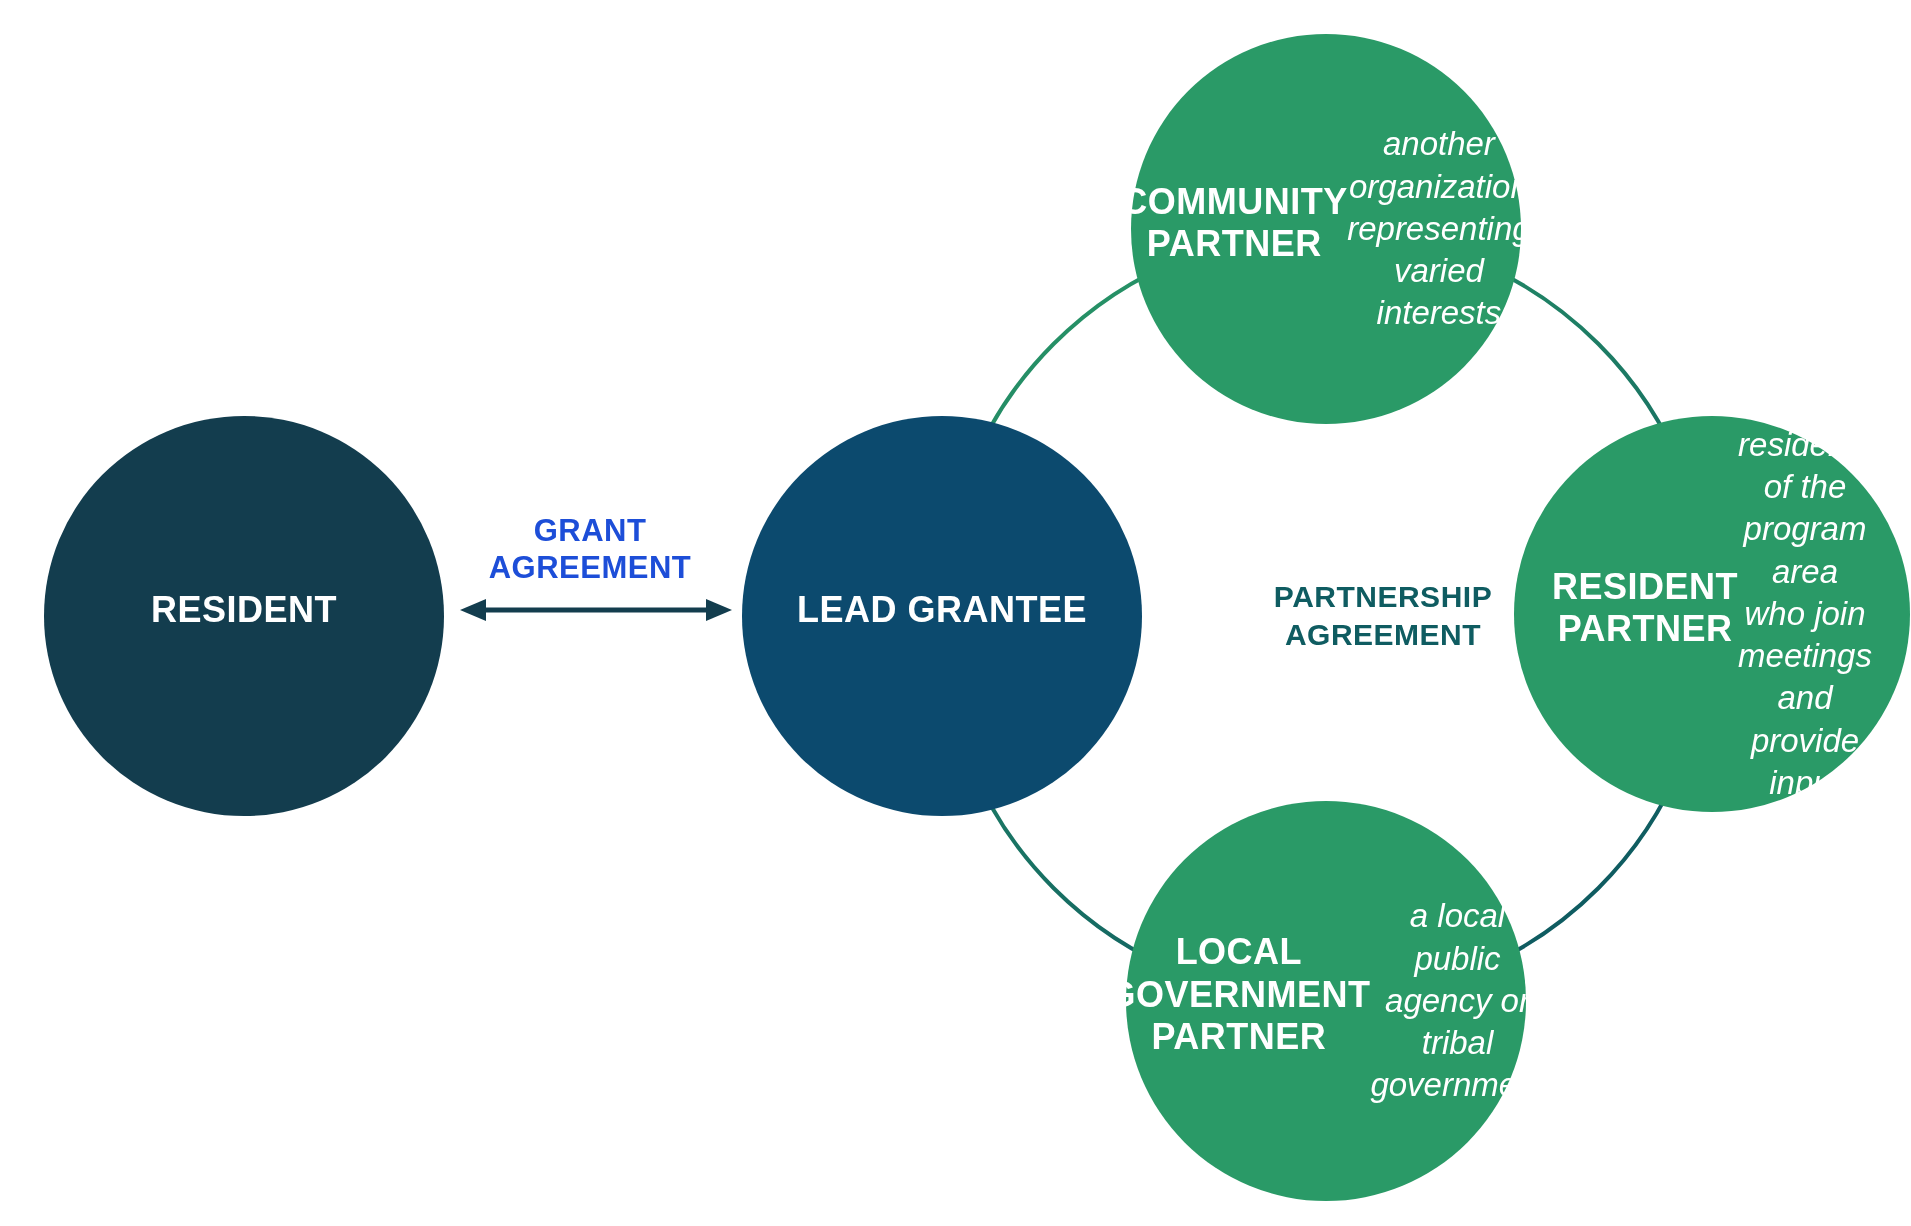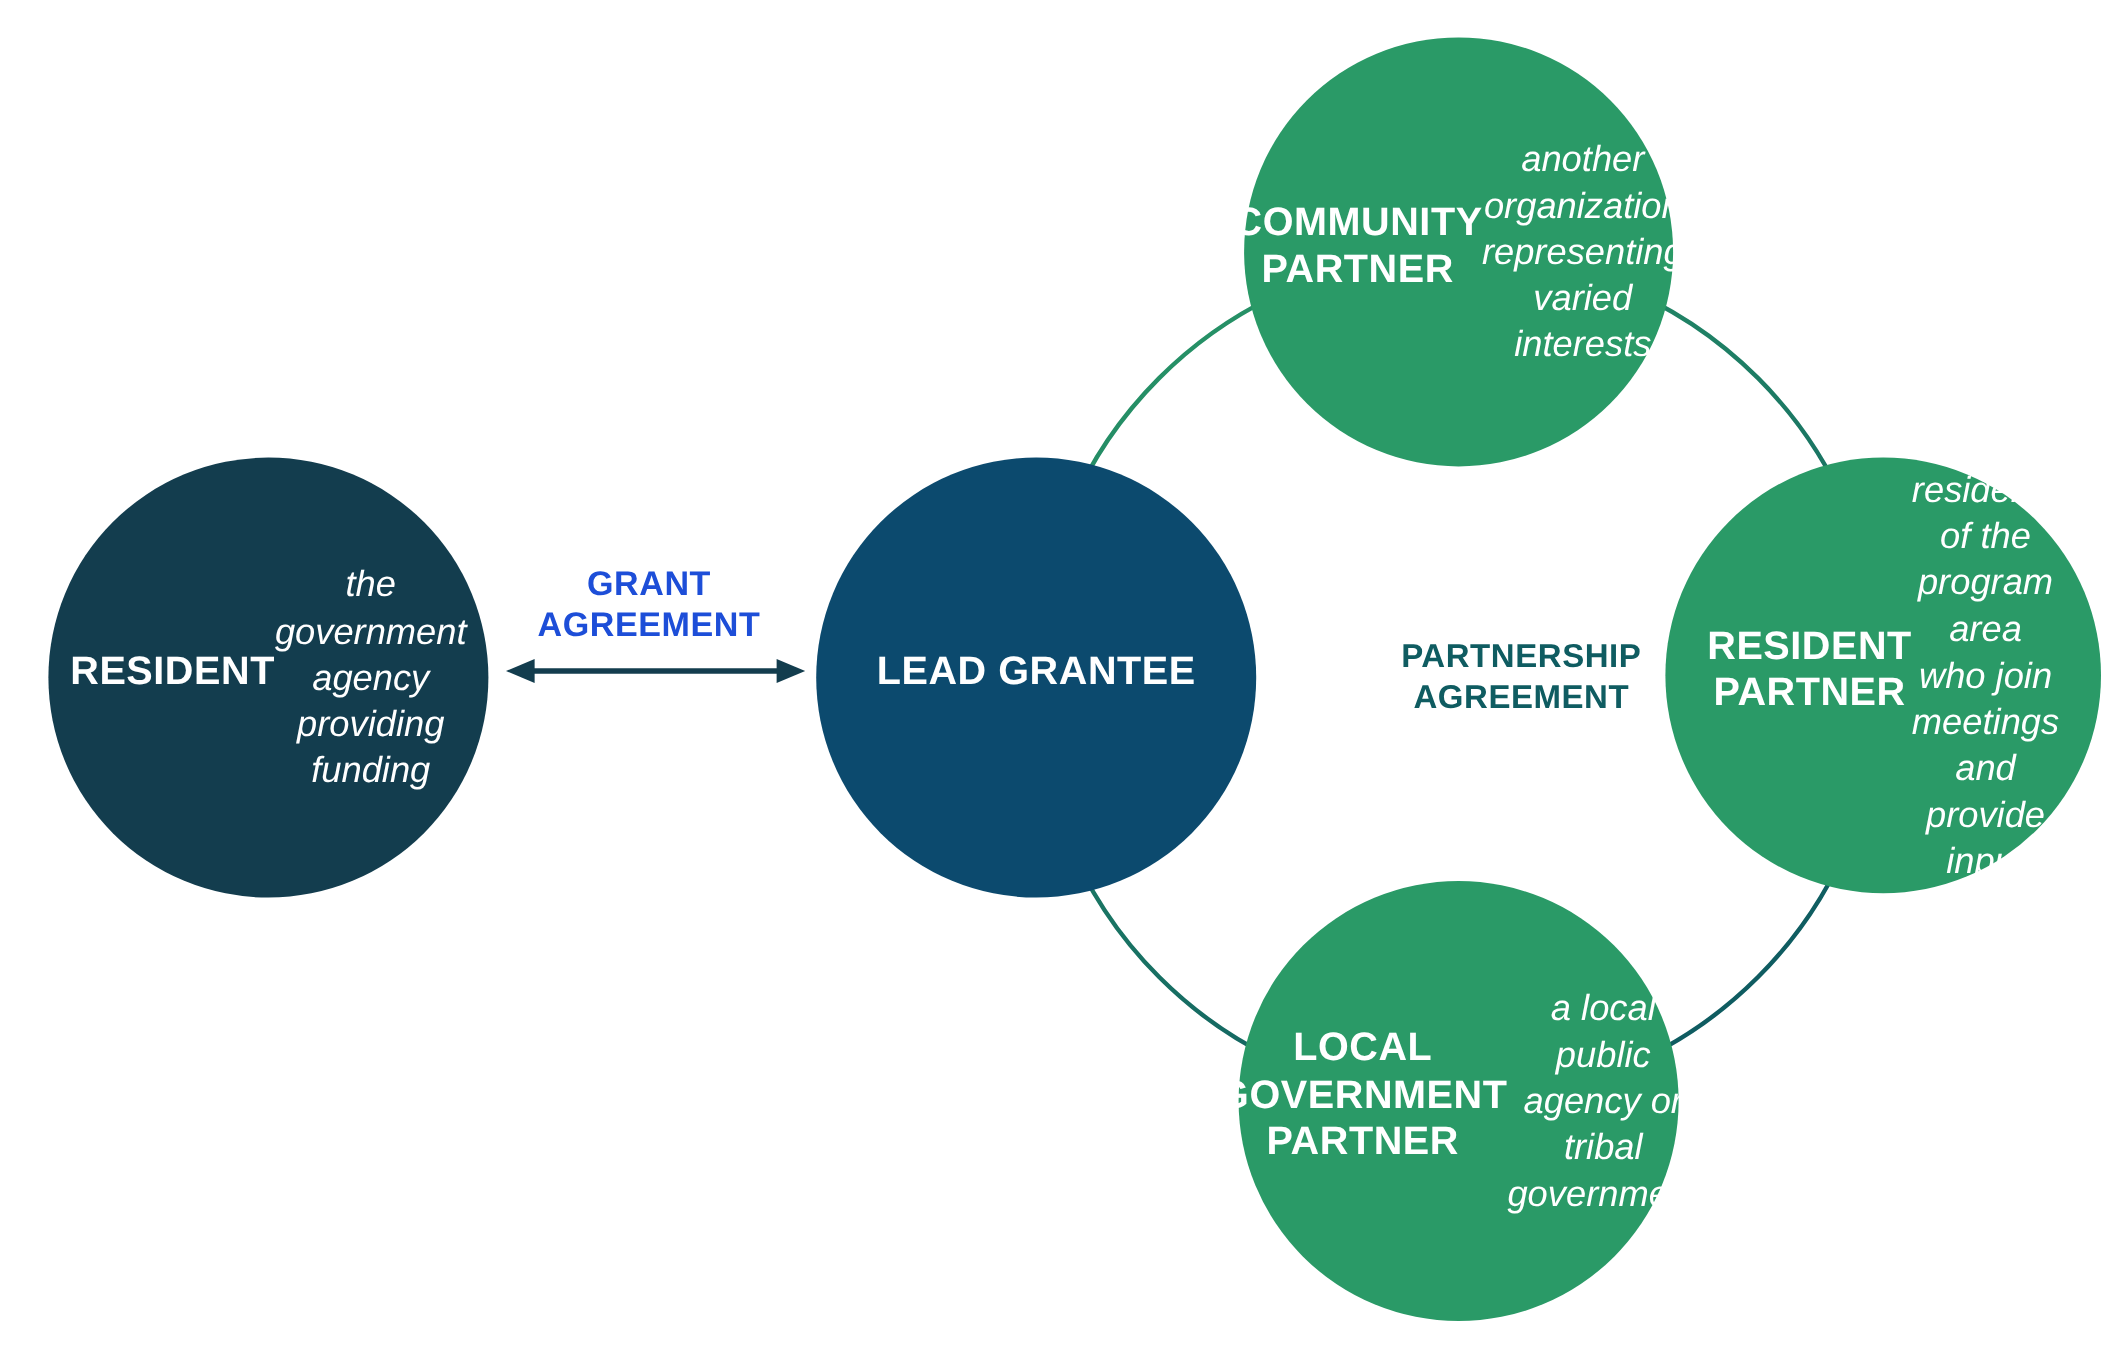--- a/index.html
+++ b/index.html
@@ -120,21 +120,20 @@
       <linearGradient id="ringGrad" x1="0%" y1="0%" x2="60%" y2="100%">
         <stop offset="0%" stop-color="#2a9a67"></stop>
         <stop offset="100%" stop-color="#0f5c61"></stop>
       </linearGradient>
     </defs>
     <circle cx="389" cy="389" r="385" fill="none" stroke="url(#ringGrad)" stroke-width="4"></circle>
   </svg>
 
   <div class="circle circle-grantor">
     <div class="circle-title">RESIDENT</div>
-    <div class="circle-desc">the government agency providing funding</div>
   </div>
 
   <div class="grant-agreement-label">GRANT AGREEMENT</div>
 
   <svg class="arrow-svg" width="272" height="36" viewBox="0 0 272 36">
     <line x1="18" y1="18" x2="254" y2="18" stroke="#133d4e" stroke-width="5"></line>
     <polygon points="0,18 26,7 26,29" fill="#133d4e"></polygon>
     <polygon points="272,18 246,7 246,29" fill="#133d4e"></polygon>
   </svg>
 

